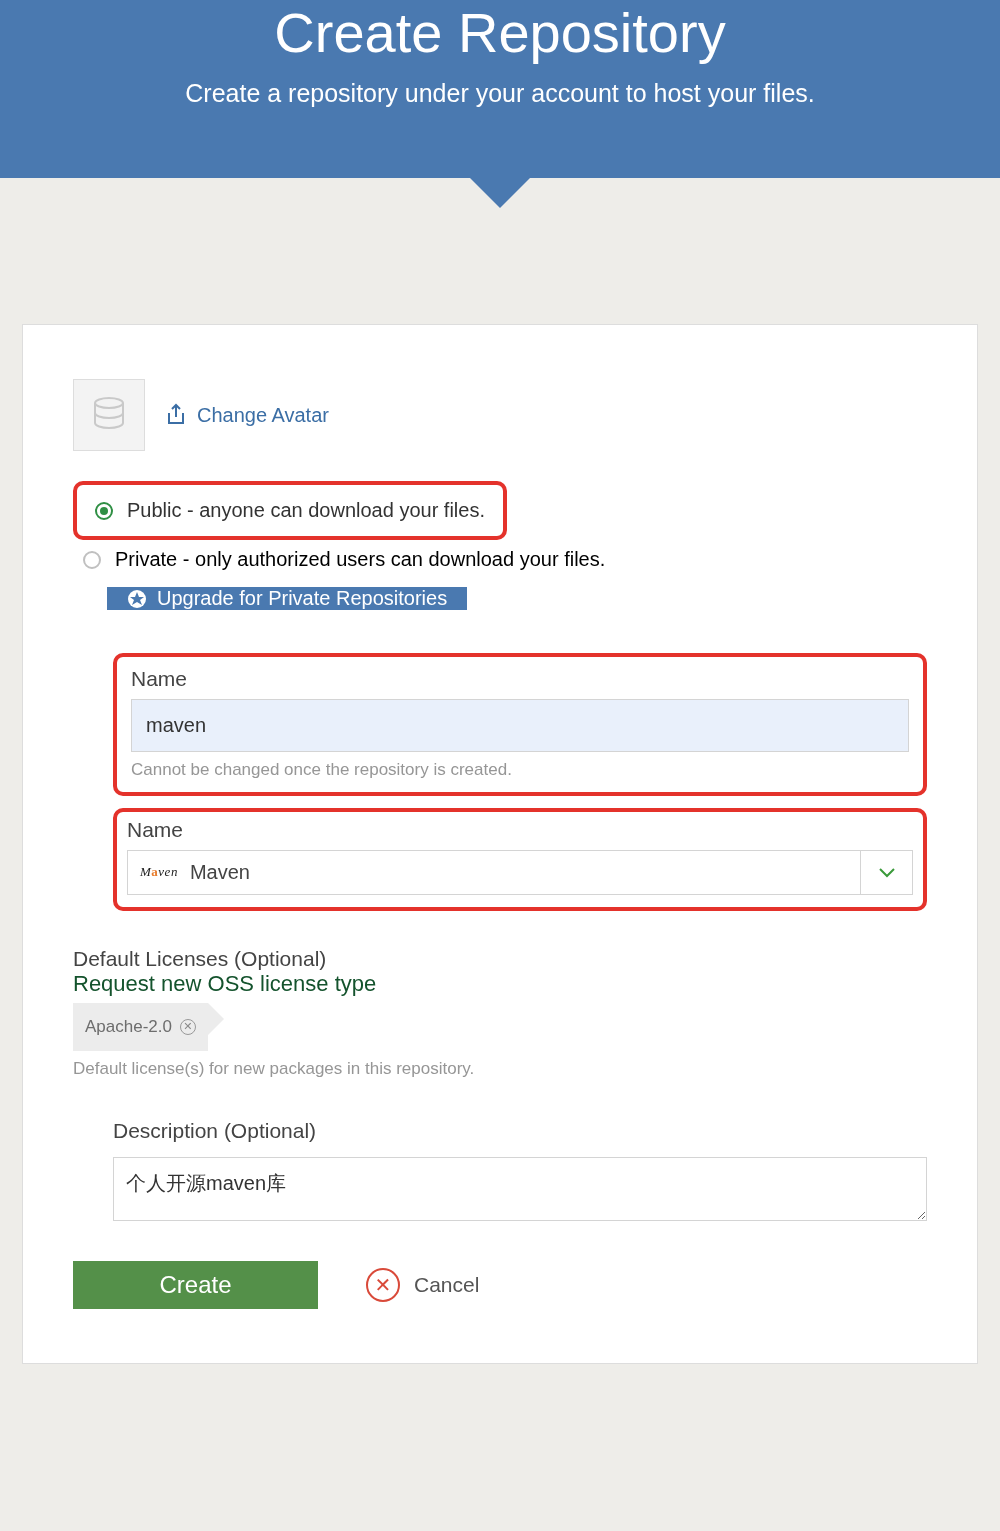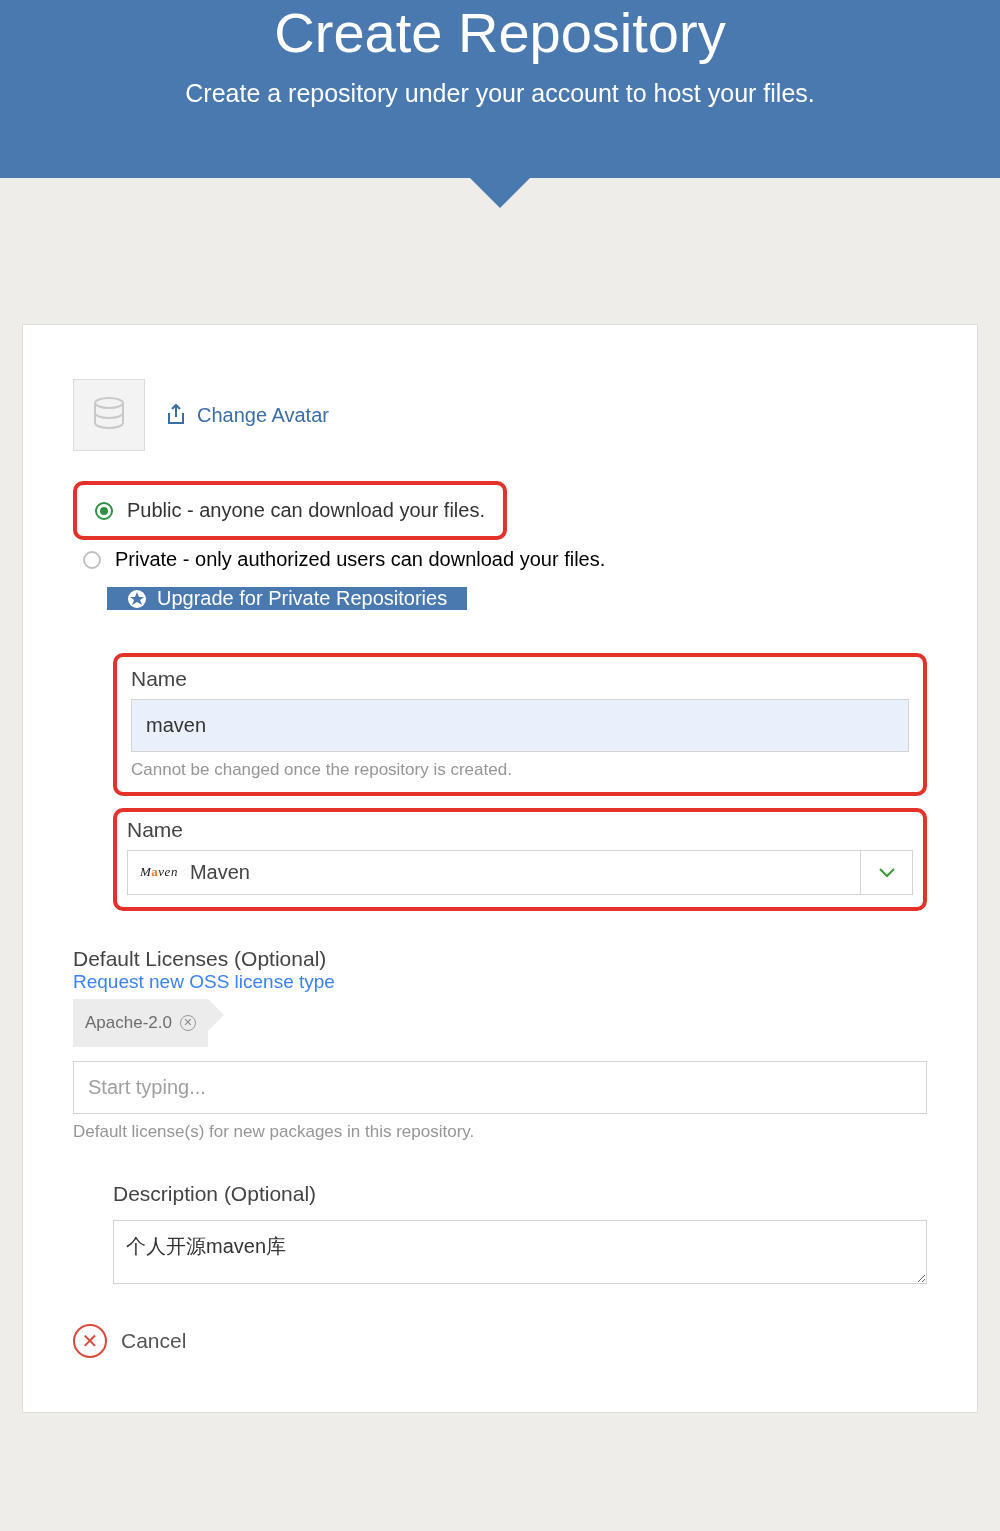--- a/index.html
+++ b/index.html
@@ -98,21 +98,21 @@
   .maven-logo b { color: #e77b2b; font-style: normal; font-weight: 800; }
   .type-select .caret {
     width: 52px; border-left: 1px solid #d4d4d4;
     display: flex; align-items: center; justify-content: center;
   }
   .licenses-header {
     display: flex; justify-content: space-between; align-items: baseline;
     margin-top: 36px;
     flex-direction: column;
   }
-  .licenses-header .link { color: #3b82f6; font-size: 19px; cursor: pointer; }
+  .licenses-header .link { color: #14532d; font-size: 22px; cursor: pointer; }
   .license-tag {
     display: inline-flex; align-items: center; gap: 8px;
     background: #ececec; color: #6d6d6d;
     font-size: 17px; padding: 6px 12px;
     position: relative; margin-top: 6px;
     height: 48px;
   }
   .license-tag::after {
     content: ""; position: absolute; right: -16px; top: 0;
     width: 0; height: 0;
@@ -234,28 +234,28 @@
   <div class="licenses-header">
     <div class="field-label" style="margin-bottom:0;">Default Licenses (Optional)</div>
     <div class="link">Request new OSS license type</div>
   </div>
   <div>
     <span class="license-tag">
       <span>Apache-2.0</span>
       <span class="x">✕</span>
     </span>
   </div>
-  <input class="plain-input" placeholder="Start typing..." style="">
   <div class="help-text">Default license(s) for new packages in this repository.</div>
 
   <div class="field-group">
     <div class="field-label">Description (Optional)</div>
     <textarea class="textarea" style="">个人开源maven库</textarea>
   </div>
 
   <div class="actions">
+    <div class="create-btn">Create</div>
     <div class="cancel-group">
       <span class="cancel-circle">✕</span>
       <span class="cancel-label">Cancel</span>
     </div>
   </div>
 
 </div>
 
 </body></html>

